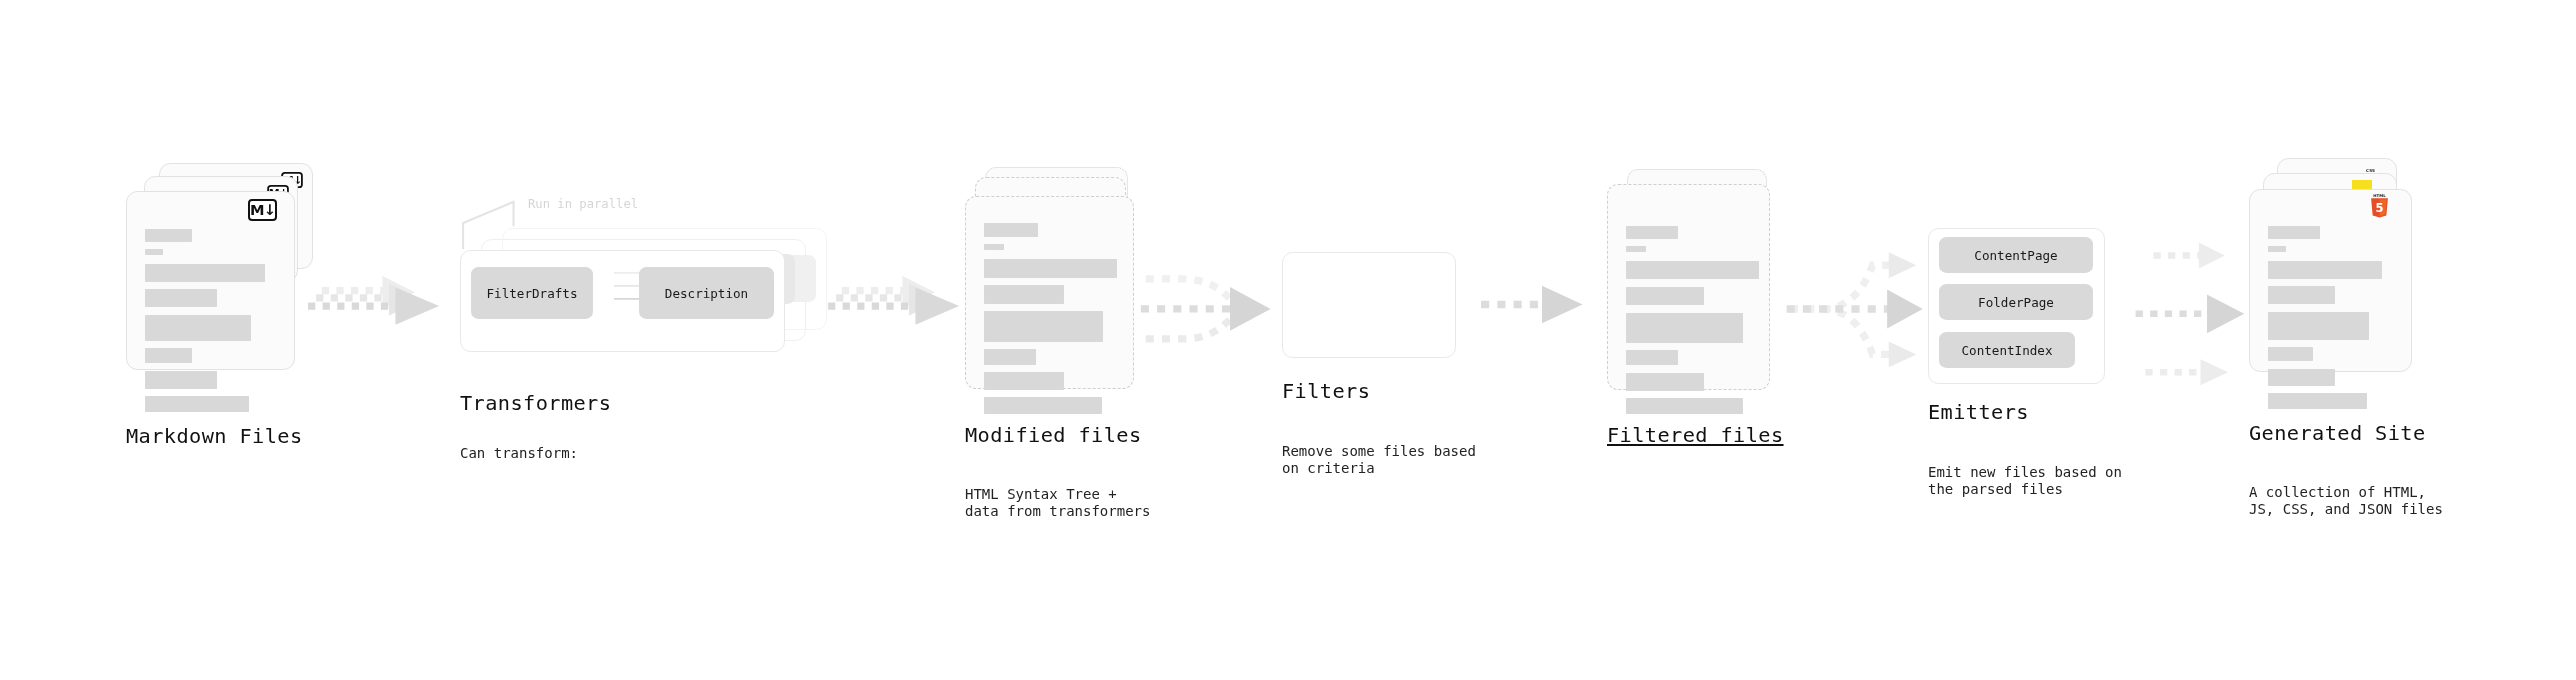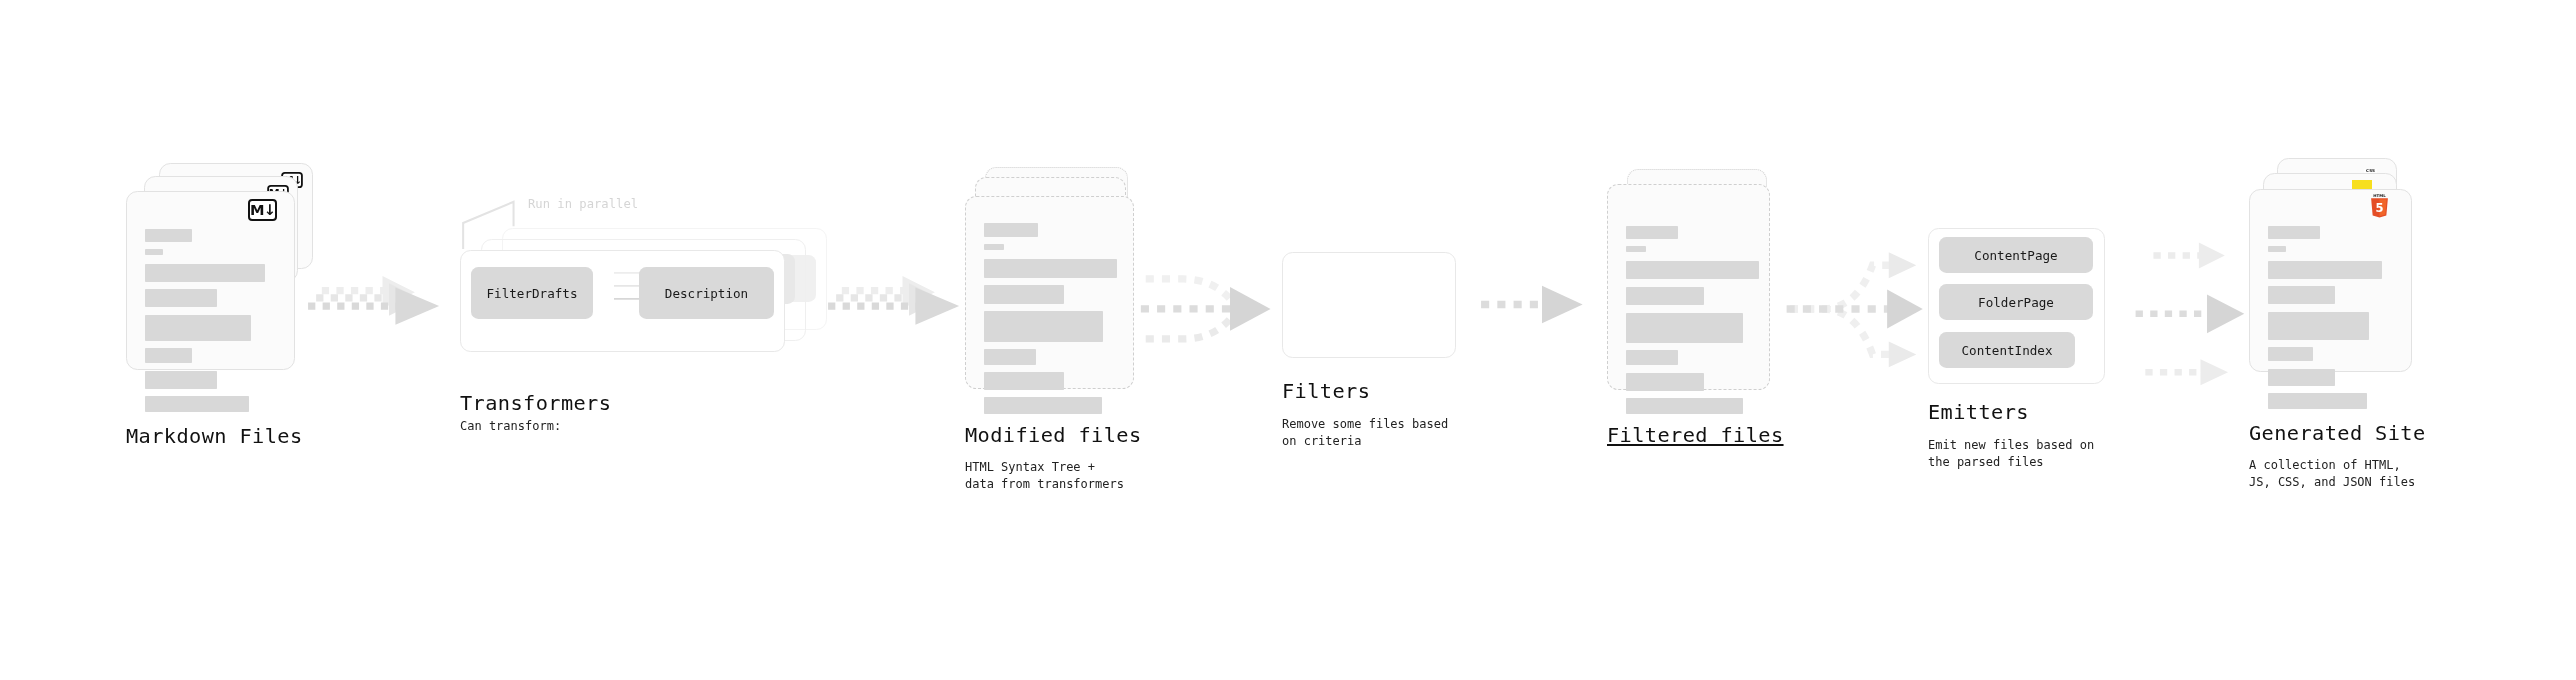--- a/index.html
+++ b/index.html
@@ -51,21 +51,21 @@
     font-size:4.1px;font-weight:bold;color:#111;line-height:4.9px;text-align:center;
   }
 
   
   .cap-title{
     position:absolute;
     font-size:20.3px;letter-spacing:0.4px;color:#111;white-space:nowrap;
   }
   .cap-sub{
     position:absolute;
-    font-size:12px;line-height:17px;color:#222;white-space:pre-line;
+    font-size:14px;line-height:17px;color:#222;white-space:pre-line;margin-top:27px;
   }
 
   
   .group-box{
     position:absolute;
     border:1.6px solid #e4e4e4;
     border-radius:10.6px;
     background:#ffffff;
     box-sizing:border-box;
   }

